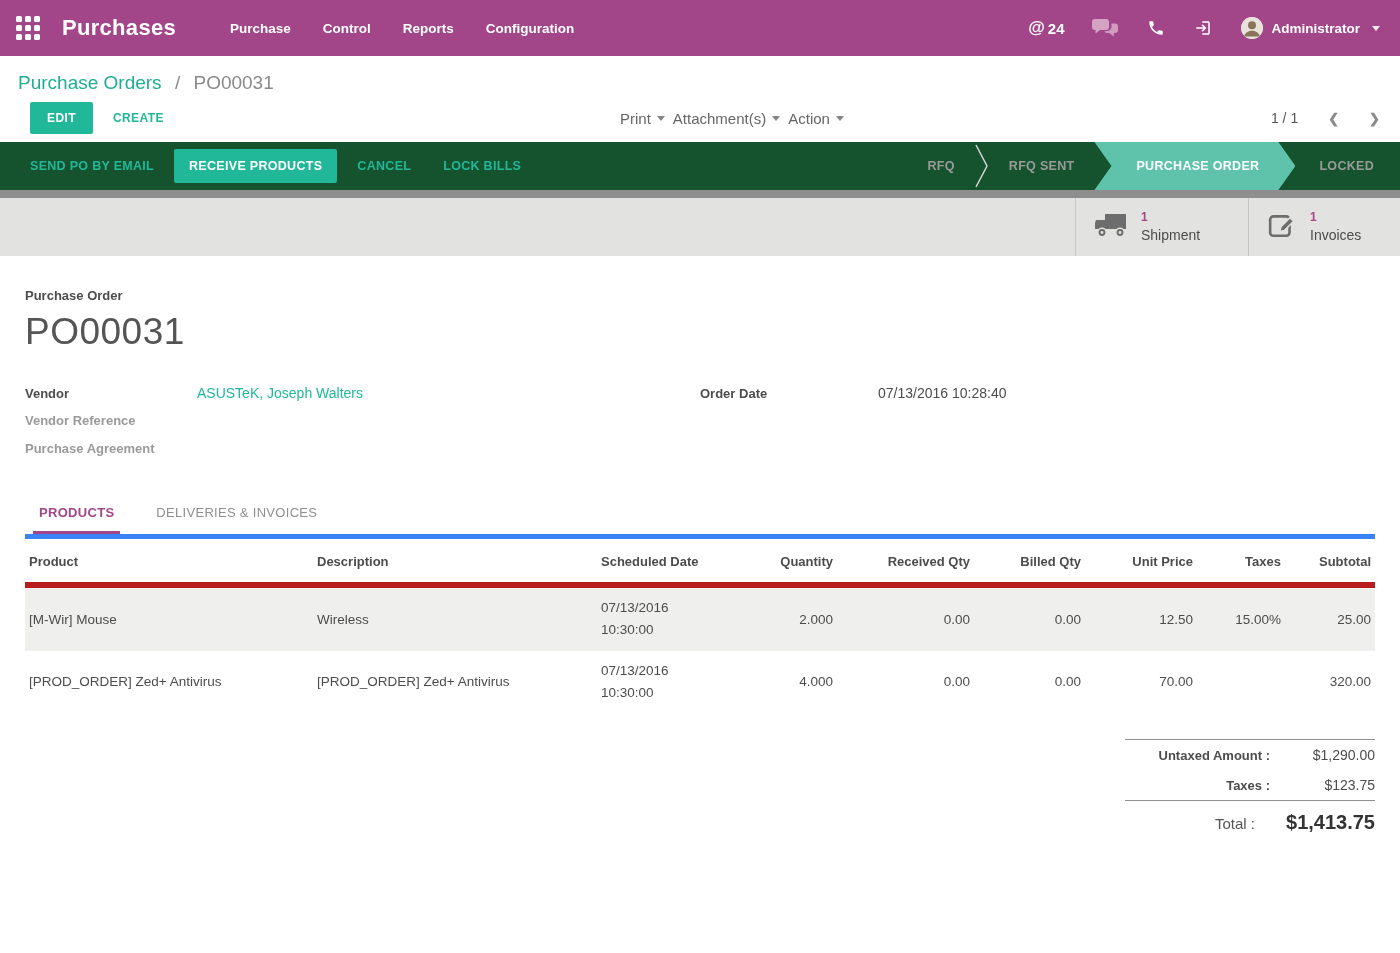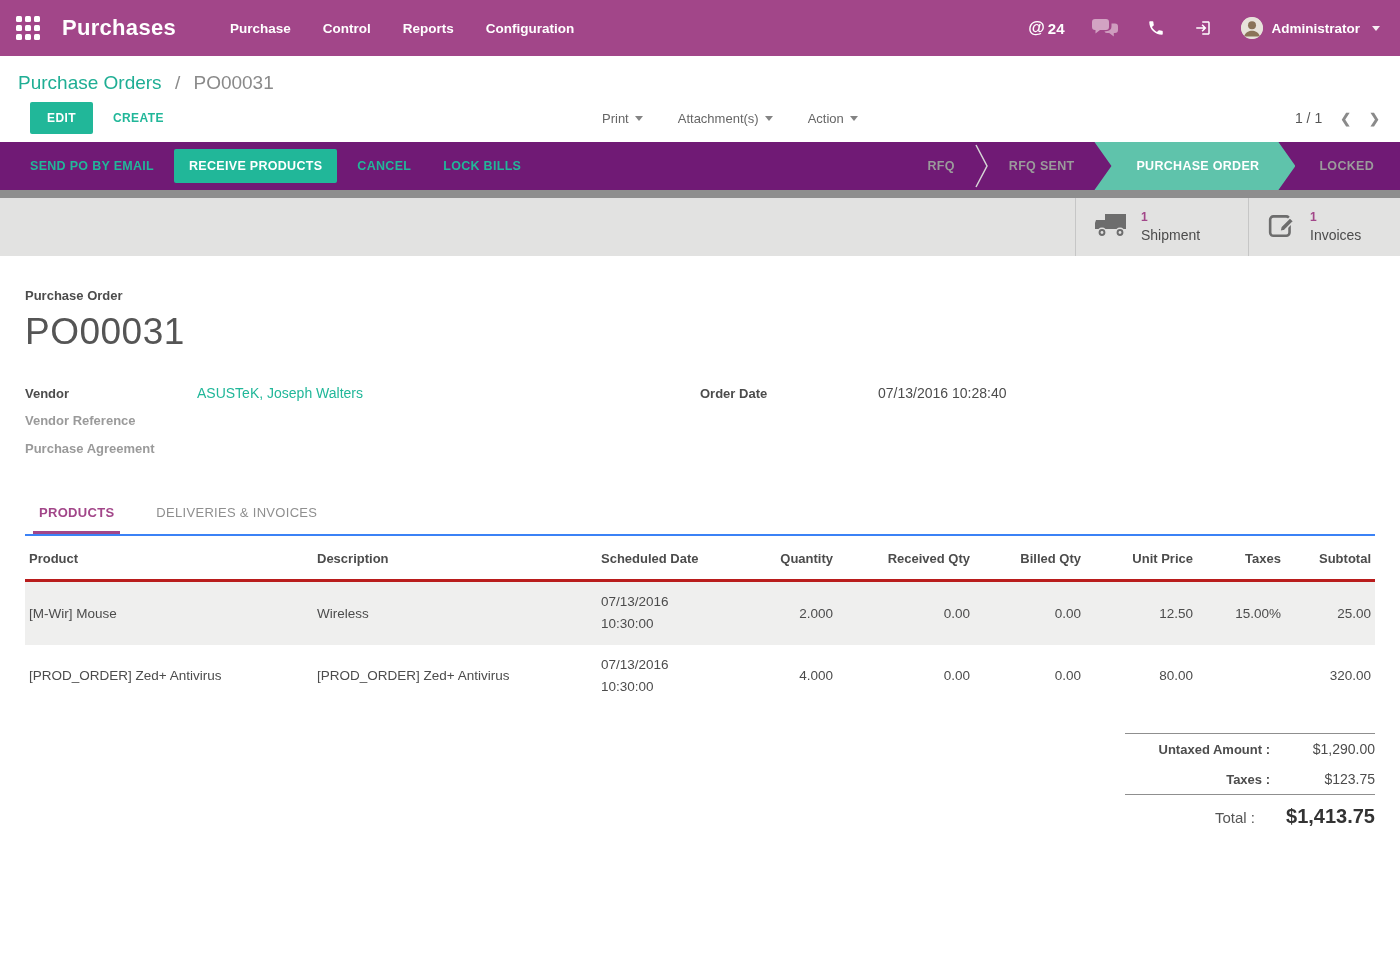--- a/index.html
+++ b/index.html
@@ -24,28 +24,28 @@
   
   .breadcrumb { padding:16px 29px 0 18px; font-size:19px; }
   .bc-parent { color:#1fae94; cursor:pointer; }
   .bc-sep { color:#8a8a8a; margin:0 8px; }
   .bc-current { color:#8a8a8a; }
 
   
   .toolbar { position:relative; height:48px; display:flex; align-items:center; padding:0 20px 0 30px; }
   .btn-edit { background:#21b799; color:#fff; border:none; font-family:inherit; font-size:12px; font-weight:bold; letter-spacing:.4px; padding:9px 17px; border-radius:2px; cursor:pointer; }
   .btn-create { color:#21b799; font-size:12px; font-weight:bold; letter-spacing:.4px; margin-left:20px; cursor:pointer; }
-  .dropdown-group { position:absolute; left:602px; display:flex; gap:35px; align-items:center; color:#666; font-size:13px; }
+  .dropdown-group { position:absolute; left:620px; display:flex; gap:8px; align-items:center; color:#666; font-size:15px; }
   .dropdown { display:flex; align-items:center; cursor:pointer; }
   .dropdown .caret { border-top-color:#777; margin-left:6px; }
-  .pager { margin-left:auto; display:flex; align-items:center; gap:18px; color:#555; font-size:14px;justify-content:space-between; }
+  .pager { margin-left:auto; display:flex; align-items:center; gap:30px; color:#555; font-size:14px;justify-content:space-between; }
   .pager-chevron { color:#8a8a8a; font-size:13px; font-weight:bold; cursor:pointer; }
 
   
-  .statusbar { height:48px; background:#701a75; display:flex; align-items:center; padding-left:18px; position:relative; }
+  .statusbar { height:48px; background:#14532d; display:flex; align-items:center; padding-left:18px; position:relative; }
   .sb-buttons { display:flex; align-items:center; gap:8px; }
   .sb-btn { color:#21b799; font-size:12.5px; font-weight:bold; letter-spacing:.3px; padding:9px 12px; cursor:pointer; background:none; border:none; font-family:inherit; }
   .sb-btn.primary { background:#21b799; color:#fff; border-radius:2px; padding:10px 15px; }
   .pipeline { position:absolute; right:0; top:0; bottom:0; display:flex; align-items:stretch; }
   .state { display:flex; align-items:center; color:#9b9b9b; font-size:12.5px; font-weight:bold; letter-spacing:.3px; padding:0 20px; cursor:pointer; }
   .state-sep { display:flex; align-items:center; }
   .state.active { background:#5fc3ab; color:#fff; padding:0 36px 0 42px; clip-path:polygon(0 0, calc(100% - 17px) 0, 100% 50%, calc(100% - 17px) 100%, 0 100%, 17px 50%); }
   .state.last { padding:0 26px 0 24px; }
 
   
@@ -65,27 +65,27 @@
   .fields { display:flex; margin-top:32px; }
   .fgroup { width:50%; }
   .frow { display:flex; align-items:baseline; margin-bottom:10px; min-height:18px; }
   .flabel { width:172px; font-size:13px; font-weight:bold; color:#4c4c4c; flex-shrink:0; }
   .fgroup.right .flabel { width:178px; }
   .flabel.muted { color:#9a9a9a; }
   .fvalue { font-size:14px; color:#4c4c4c; }
   .fvalue.link { color:#21b799; cursor:pointer; }
 
   
-  .tabs { display:flex; gap:30px; margin-top:26px; border-bottom:2px solid #3b82f6; padding-left:8px; }
+  .tabs { display:flex; gap:30px; margin-top:26px; border-bottom:5px solid #3b82f6; padding-left:8px; }
   .tab { font-size:13px; padding:10px 6px 11px; border-bottom:3px solid transparent; cursor:pointer; color:#8f8f8f; letter-spacing:.3px; }
   .tab.active { color:#a24689; font-weight:bold; border-bottom-color:#a24689; }
 
   
   table.lines { width:100%; border-collapse:collapse; table-layout:fixed; }
-  .lines th { font-size:13px; font-weight:bold; color:#4c4c4c; text-align:left; padding:15px 4px 13px; border-bottom:3px solid #b91c1c; }
+  .lines th { font-size:13px; font-weight:bold; color:#4c4c4c; text-align:left; padding:15px 4px 13px; border-bottom:6px solid #b91c1c; }
   .lines th.num { text-align:right; }
   .lines td { font-size:13.5px; color:#4c4c4c; padding:9px 4px; vertical-align:middle; height:55px; }
   .lines td.num { text-align:right; }
   .lines tbody tr:nth-child(odd) { background:#efefee; }
   .sched div { line-height:1.65; }
 
   
   .totals { width:250px; margin-left:auto; margin-top:26px; }
   .t-sep { border-top:1px solid #8f8f8f; }
   .trow { display:flex; align-items:baseline; padding:7px 0; }
@@ -310,21 +310,21 @@
       <tr>
         <td>[PROD_ORDER] Zed+ Antivirus</td>
         <td>[PROD_ORDER] Zed+ Antivirus</td>
         <td class="sched">
             <div>07/13/2016</div>
             <div>10:30:00</div>
           </td>
         <td class="num">4.000</td>
         <td class="num">0.00</td>
         <td class="num">0.00</td>
-        <td class="num">80.00</td>
+        <td class="num">70.00</td>
         <td class="num"></td>
         <td class="num">320.00</td>
       </tr>
     </tbody>
   </table>
 
   <div class="totals">
     <div class="t-sep"></div>
     <div class="trow">
       <span class="tlabel">Untaxed Amount :</span>

